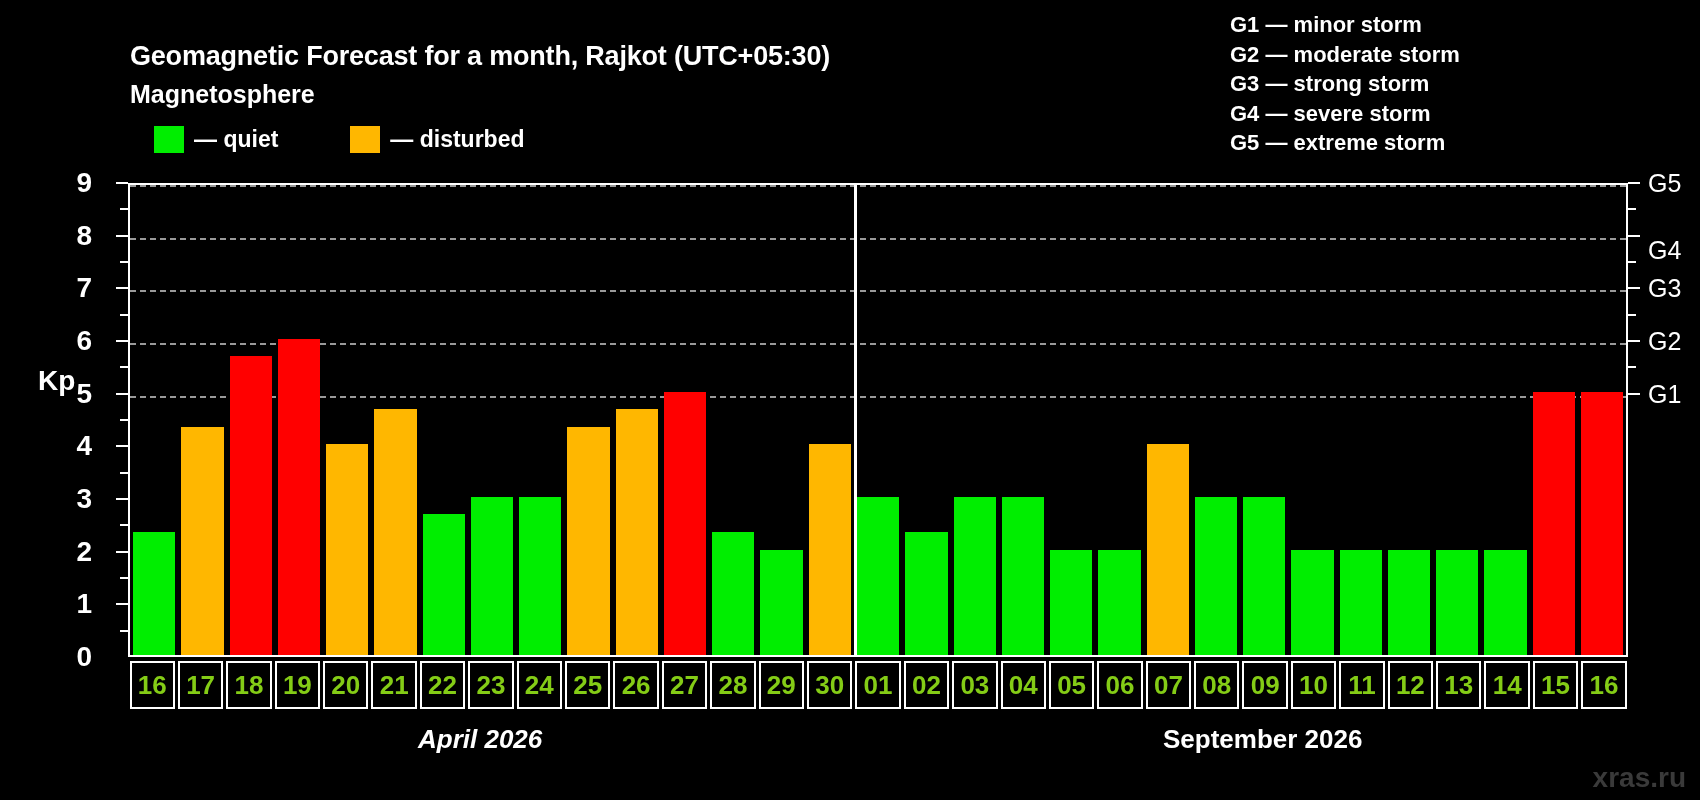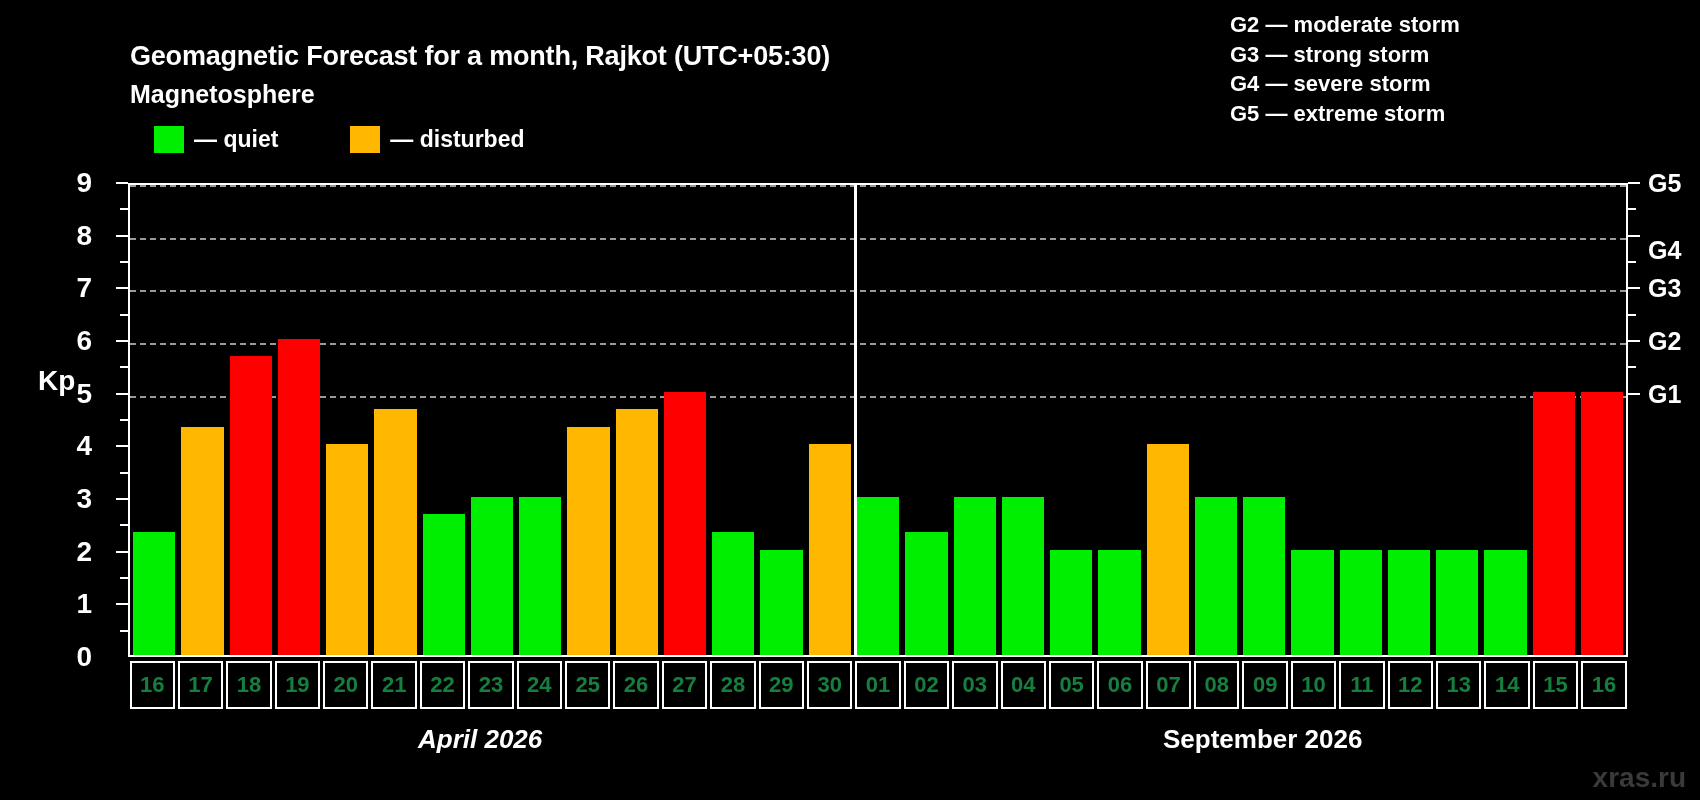--- a/index.html
+++ b/index.html
@@ -173,21 +173,21 @@
     font-weight: bold;
     color: #ffffff;
     transform: translateY(-50%);
   }
 
   
   .gtick-label {
     position: absolute;
     left: 1648px;
     font-size: 25px;
-    font-weight: bold;
+    font-weight: normal;
     color: #ffffff;
     transform: translateY(-50%);
     white-space: nowrap;
   }
   .gtick-mark {
     position: absolute;
     left: 1628px;
     width: 12px;
     height: 0;
     border-top: 2px solid #ffffff;
@@ -206,22 +206,22 @@
     width: 1500px;
     height: 48px;
     display: flex;
   }
   .day-cell {
     flex: 1 1 0;
     margin: 0 1.5px;
     border: 2px solid #ffffff;
     box-sizing: border-box;
     background: #000000;
-    color: #15803d;
-    font-size: 22px;
+    color: #84cc16;
+    font-size: 26px;
     font-weight: bold;
     display: flex;
     align-items: center;
     justify-content: center;
   }
 
   
   .month-name {
     position: absolute;
     top: 724px;
@@ -260,20 +260,21 @@
     </div>
     <div class="legend-gap-a"></div>
     <div class="legend-item">
       <span class="legend-swatch" style="background:#ffb700"></span>
       <span class="legend-label">— disturbed</span>
     </div>
     <div class="legend-gap-b"></div>
   </div>
 
   <div class="gscale">
+    <div class="gscale-line">G1 — minor storm</div>
     <div class="gscale-line">G2 — moderate storm</div>
     <div class="gscale-line">G3 — strong storm</div>
     <div class="gscale-line">G4 — severe storm</div>
     <div class="gscale-line">G5 — extreme storm</div>
   </div>
 
   <div class="axis-title">Kp</div>
 
   <div id="y-axis">
       <div class="ytick-label" style="top: 657px;">0</div>

